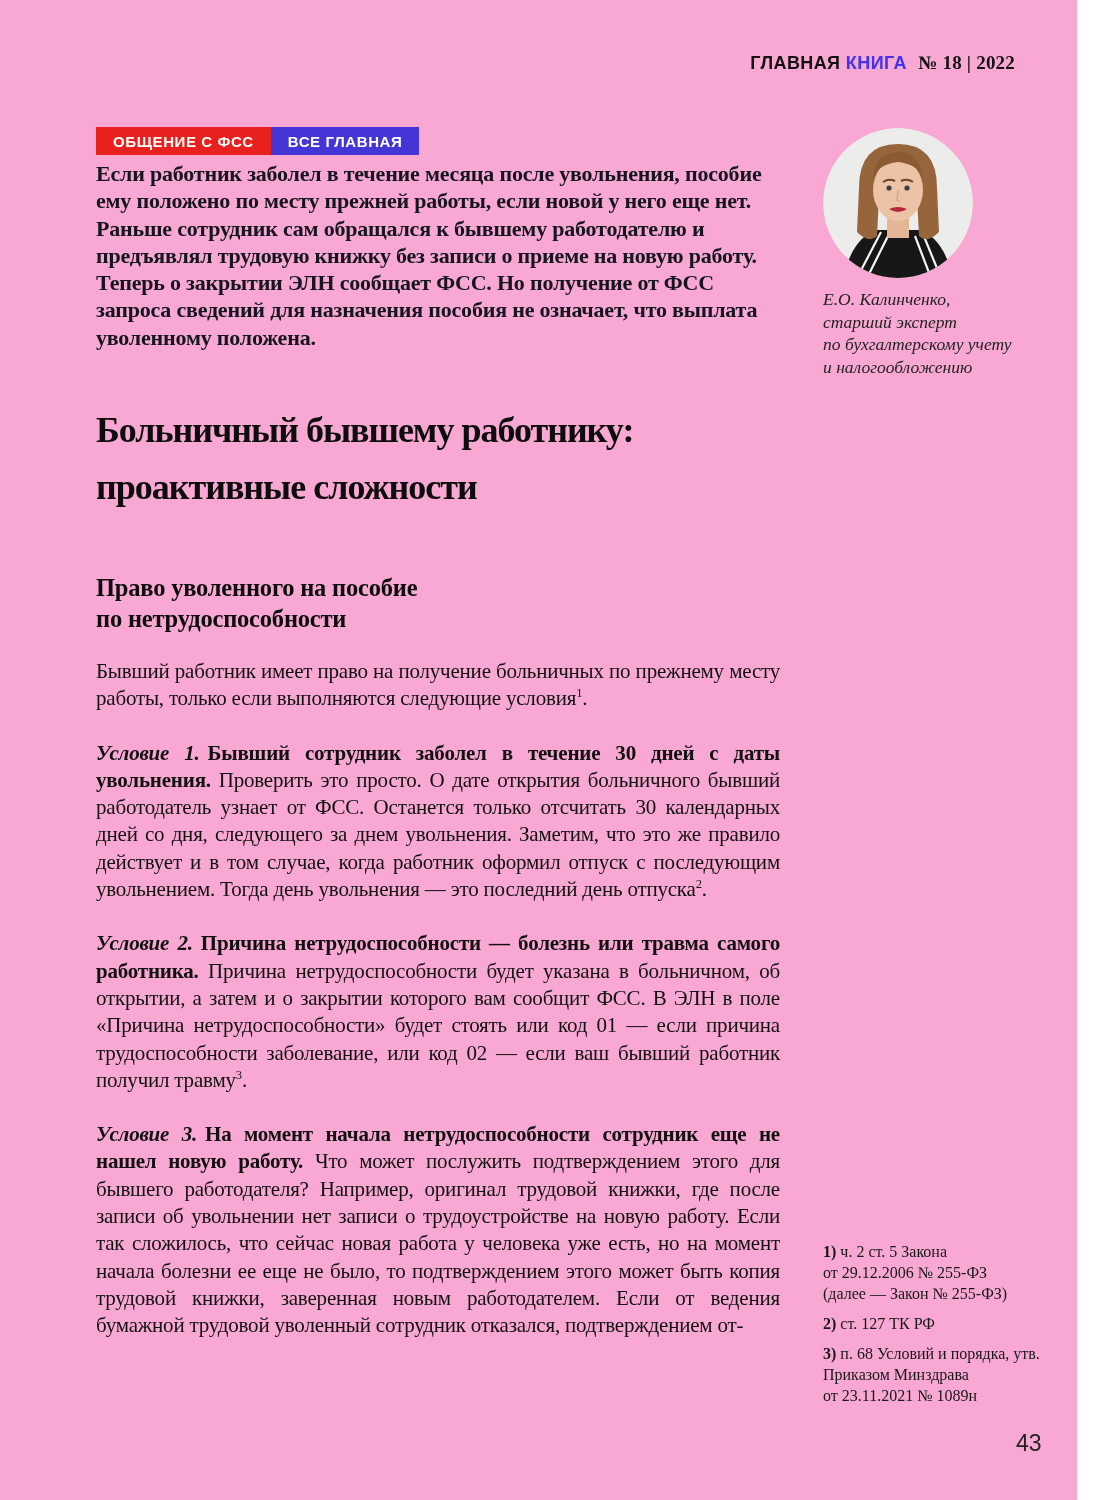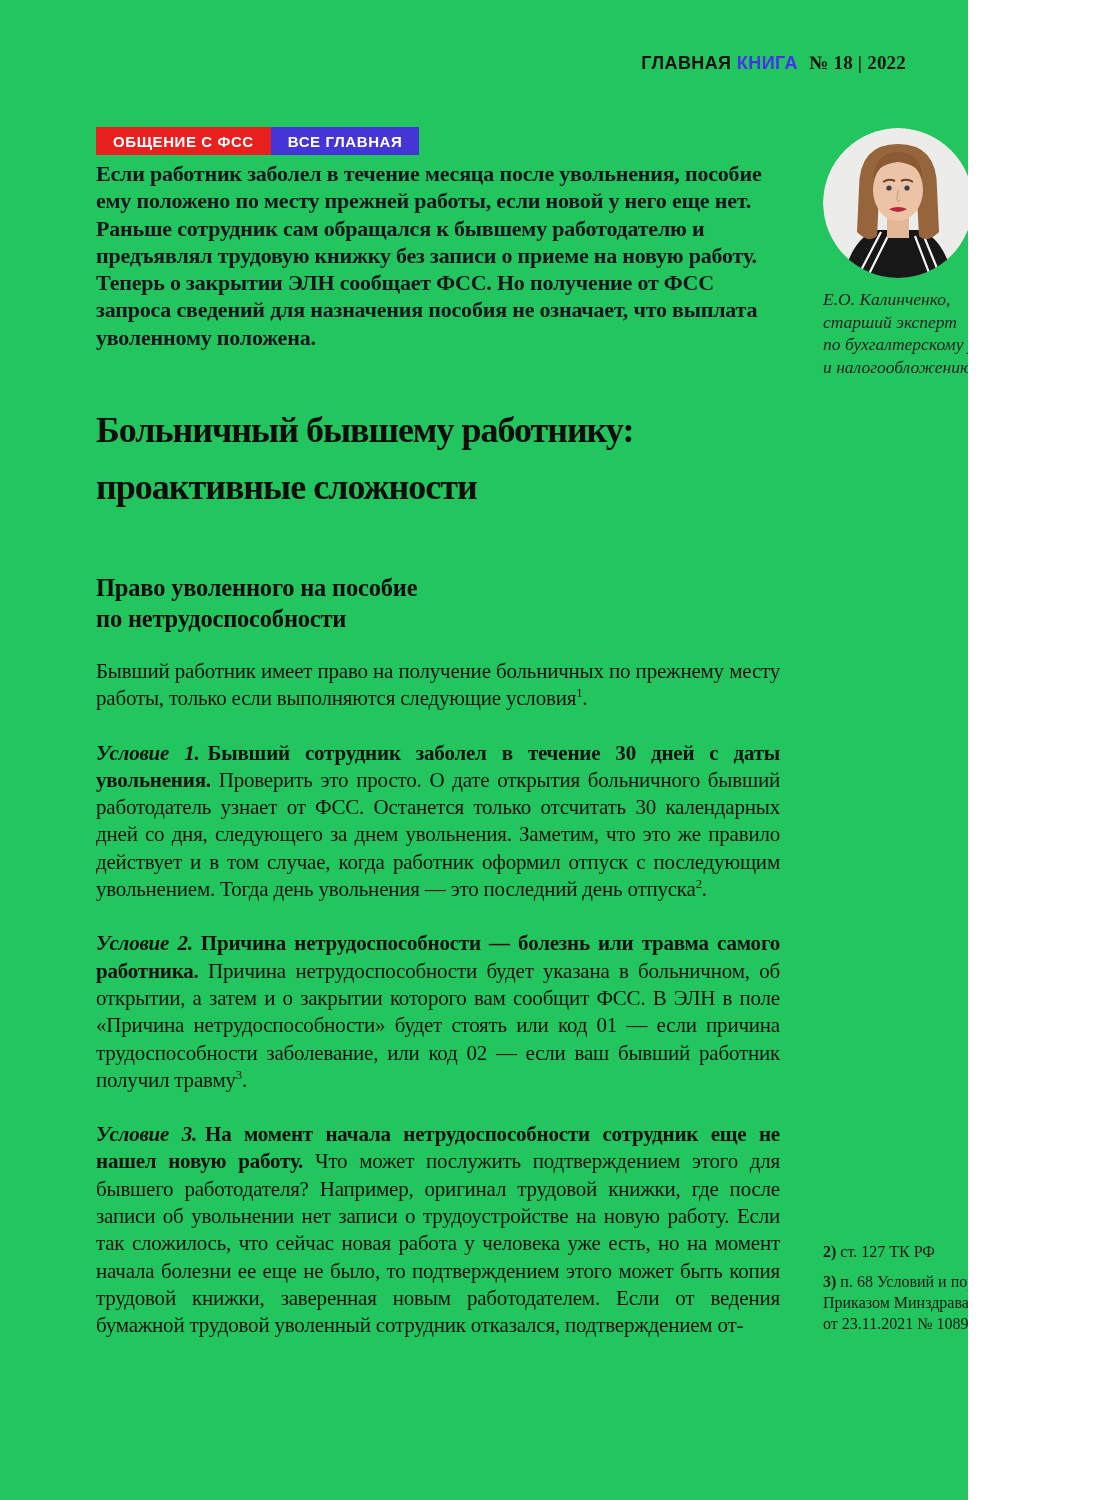--- a/index.html
+++ b/index.html
@@ -1,17 +1,17 @@
 <!DOCTYPE html>
 <html lang="ru"><head>
 <meta charset="utf-8">
 <style>
   html,body{margin:0;padding:0;background:#fff;}
   .page{
-    position:relative;width:968px;height:1500px;background:#22c55e;
+    position:relative;width:1077px;height:1500px;background:#f9a8d4;
     font-family:"Liberation Serif",serif;color:#111;overflow:hidden;
   }
 
   
   .journal-header{
     position:absolute;top:52px;right:62px;white-space:nowrap;
     font-family:"Liberation Sans",sans-serif;font-weight:bold;font-size:18px;
     letter-spacing:.4px;color:#121212;
   }
   .journal-header .brand-blue{color:#4433ee;}
@@ -146,20 +146,23 @@
     <p class="body-para"><span>Бывший работник имеет право на получение больничных по прежнему месту работы, только если выполняются следующие условия</span><sup class="fn-ref">1</sup><span>.</span></p>
 
     <p class="body-para"><span class="cond-label">Условие 1.</span><span class="cond-bold">Бывший сотрудник заболел в течение 30 дней с даты увольнения.</span><span> Проверить это просто. О дате открытия больничного бывший работодатель узнает от ФСС. Останется только отсчитать 30 календарных дней со дня, следующего за днем увольнения. Заметим, что это же правило действует и в том случае, когда работник оформил отпуск с последующим увольнением. Тогда день увольнения — это последний день отпуска</span><sup class="fn-ref">2</sup><span>.</span></p>
 
     <p class="body-para"><span class="cond-label">Условие 2.</span><span class="cond-bold">Причина нетрудоспособности — болезнь или травма самого работника.</span><span> Причина нетрудоспособности будет указана в больничном, об открытии, а затем и о закрытии которого вам сообщит ФСС. В ЭЛН в поле «Причина нетрудоспособности» будет стоять или код 01 — если причина трудоспособности заболевание, или код 02 — если ваш бывший работник получил травму</span><sup class="fn-ref">3</sup><span>.</span></p>
 
     <p class="body-para"><span class="cond-label">Условие 3.</span><span class="cond-bold">На момент начала нетрудоспособности сотрудник еще не нашел новую работу.</span><span> Что может послужить подтверждением этого для бывшего работодателя? Например, оригинал трудовой книжки, где после записи об увольнении нет записи о трудоустройстве на новую работу. Если так сложилось, что сейчас новая работа у человека уже есть, но на момент начала болезни ее еще не было, то подтверждением этого может быть копия трудовой книжки, заверенная новым работодателем. Если от ведения бумажной трудовой уволенный сотрудник отказался, подтверждением от-</span></p>
   </div>
 
   <div class="footnotes">
+    <p class="footnote"><span class="fn-num">1)</span> <span class="fn-text">ч. 2 ст. 5 Закона
+от 29.12.2006 № 255-ФЗ
+(далее — Закон № 255-ФЗ)</span></p>
     <p class="footnote"><span class="fn-num">2)</span> <span class="fn-text">ст. 127 ТК РФ</span></p>
     <p class="footnote"><span class="fn-num">3)</span> <span class="fn-text">п. 68 Условий и порядка, утв.
 Приказом Минздрава
 от 23.11.2021 № 1089н</span></p>
   </div>
 
   <div class="page-number">43</div>
 
 </div>
 

